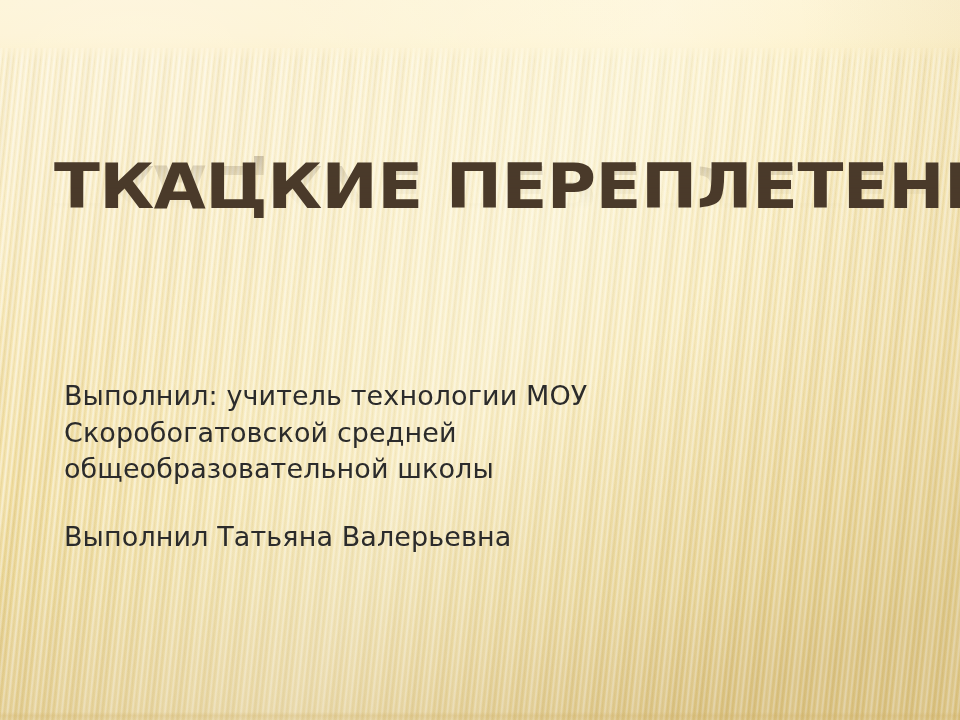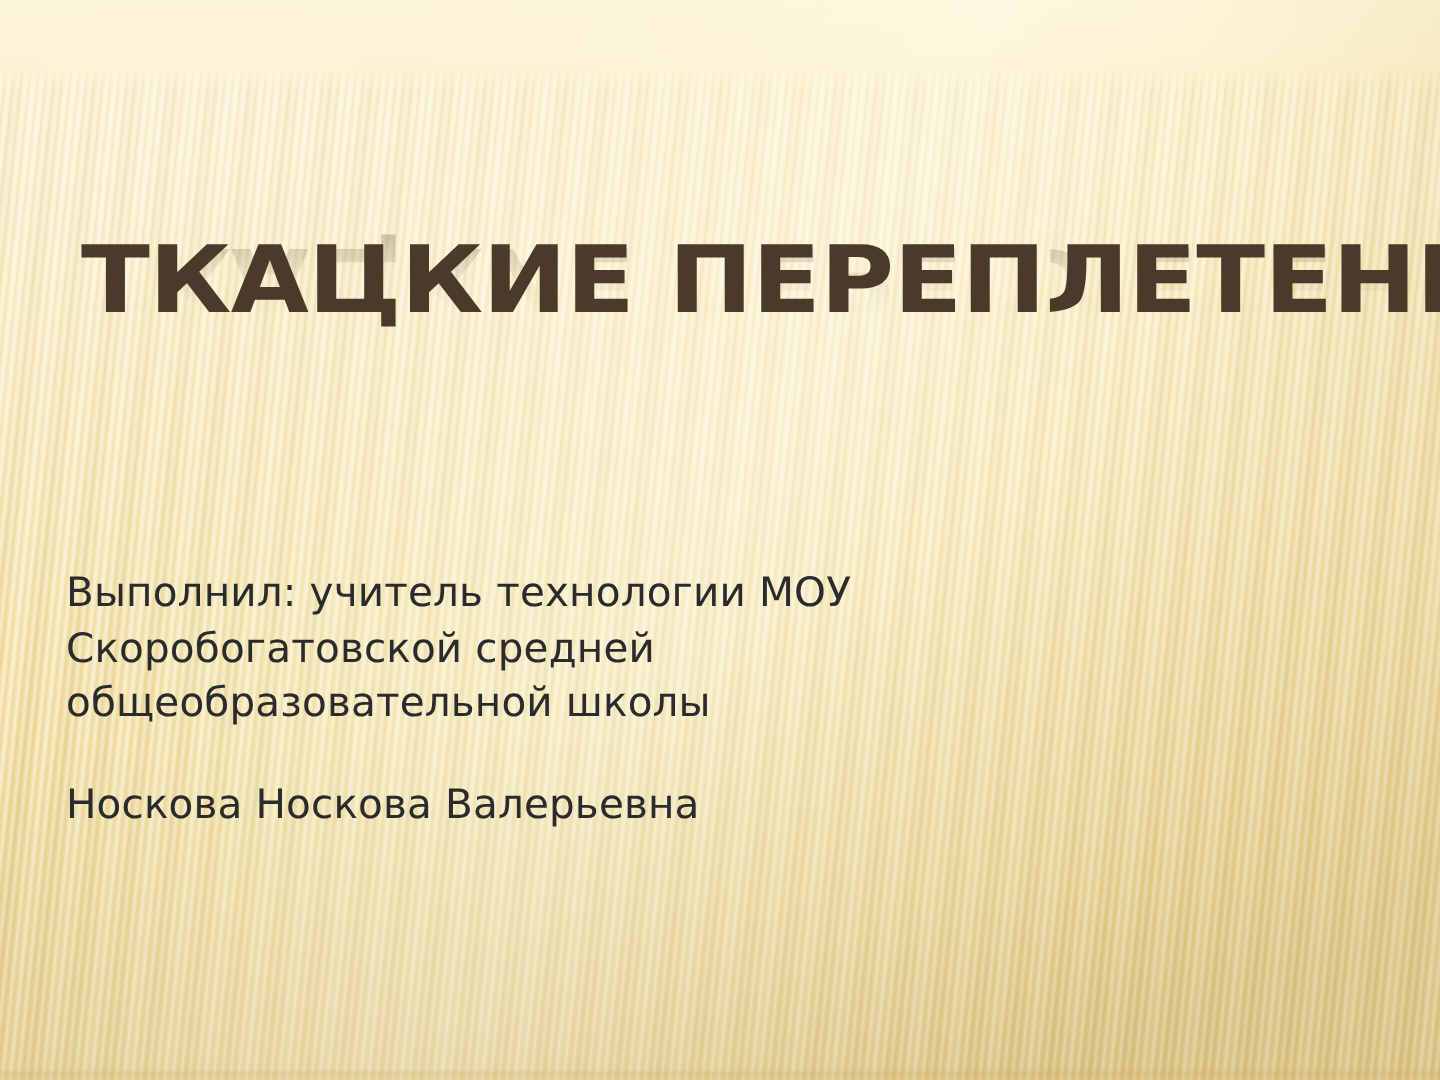--- a/index.html
+++ b/index.html
@@ -178,21 +178,21 @@
         rgba(0,0,0,0.92) 0%,
         rgba(0,0,0,0.55) 24%,
         rgba(0,0,0,0.18) 52%,
         rgba(0,0,0,0.0) 82%);
     pointer-events: none;
   }
 
   
   .subtitle-block {
     position: absolute;
-    left: 44px;
+    left: 64px;
     top: 378px;
     width: 620px;
   }
 
   .subtitle-para {
     font-family: "DejaVu Sans", "Liberation Sans", sans-serif;
     font-size: 27px;
     line-height: 36.5px;
     color: #2b2b2b;
     letter-spacing: 0.1px;
@@ -217,17 +217,17 @@
 
   <div class="content">
 
     <div class="title-block">
       <div class="title">ТКАЦКИЕ ПЕРЕПЛЕТЕНИЯ</div>
       <div class="title-reflection">ТКАЦКИЕ ПЕРЕПЛЕТЕНИЯ</div>
     </div>
 
     <div class="subtitle-block">
       <div class="subtitle-para">Выполнил: учитель технологии МОУ Скоробогатовской средней общеобразовательной школы</div>
-      <div class="subtitle-para">Носкова Носкова Валерьевна</div>
+      <div class="subtitle-para">Выполнил Татьяна Валерьевна</div>
     </div>
 
   </div>
 </div>
 
 </body></html>

